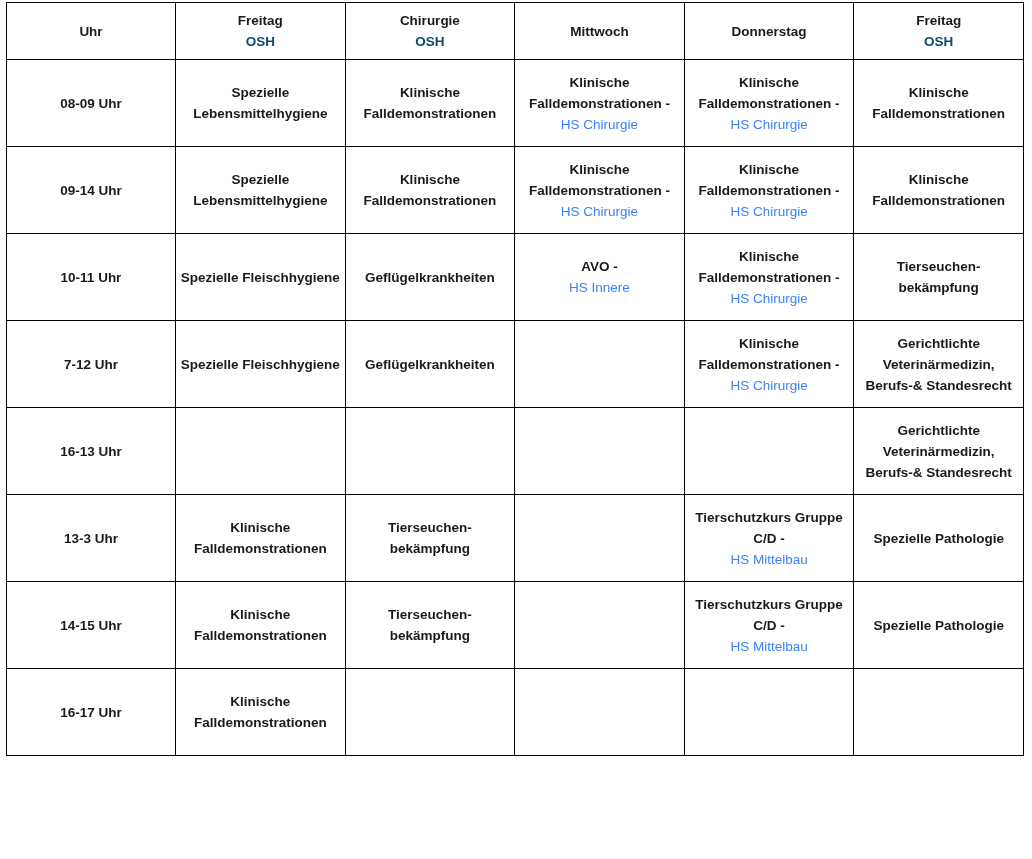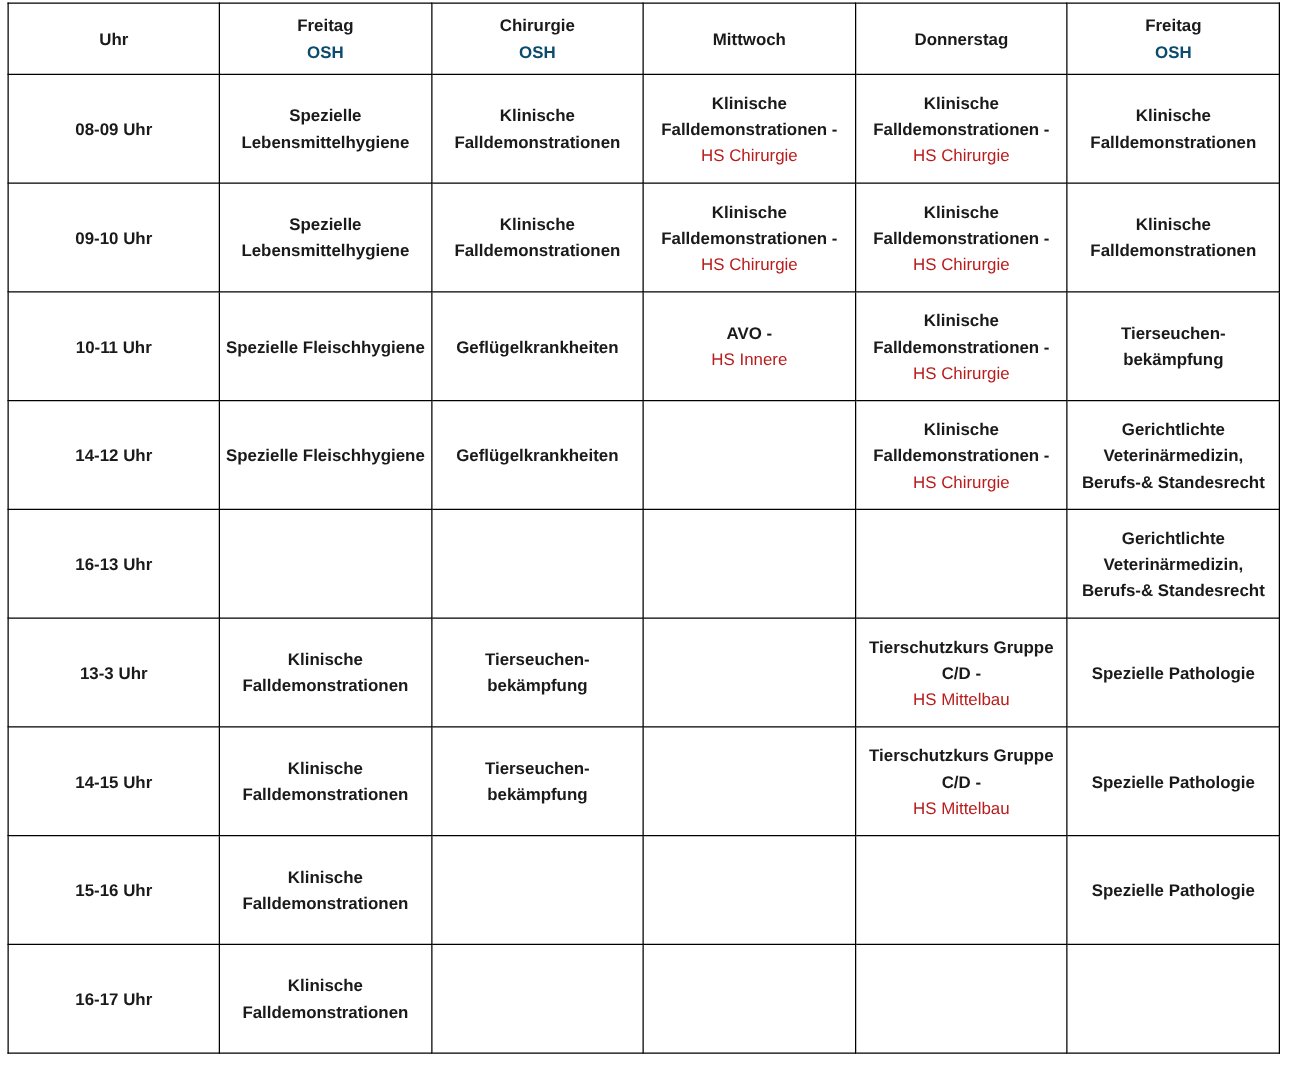--- a/index.html
+++ b/index.html
@@ -8,21 +8,21 @@
   table.schedule { position:absolute; left:6px; top:2px; border-collapse:collapse;
                    table-layout:fixed; width:1017px; }
   table.schedule td, table.schedule th {
     border:1.5px solid #000; text-align:center; vertical-align:middle;
     padding:0 4px; font-size:13.5px; line-height:21px; font-weight:bold;
   }
   table.schedule th { height:56px; }
   table.schedule td { height:86px; }
   .osh { color:#0c4a6e; display:block; }
   .day { display:block; }
-  .room { font-weight:normal; color:#b91c1c; display:block; }
+  .room { font-weight:normal; color:#3b82f6; display:block; }
   .subject { display:block; }
   col.c0 { width:169px; } col.cd { width:169.6px; }
 </style>
 </head>
 <body>
 
 <table class="schedule">
   <colgroup>
     <col class="c0">
       <col class="cd">
@@ -69,21 +69,21 @@
         </td>
         <td>
           <span class="subject">Klinische Falldemonstrationen -</span>
           <span class="room">HS Chirurgie</span>
         </td>
         <td>
           <span class="subject">Klinische Falldemonstrationen</span>
         </td>
       </tr>
       <tr>
-        <td><span>09-10 Uhr</span></td>
+        <td><span>09-14 Uhr</span></td>
         <td>
           <span class="subject">Spezielle Lebensmittelhygiene</span>
         </td>
         <td>
           <span class="subject">Klinische Falldemonstrationen</span>
         </td>
         <td>
           <span class="subject">Klinische Falldemonstrationen -</span>
           <span class="room">HS Chirurgie</span>
         </td>
@@ -109,21 +109,21 @@
         </td>
         <td>
           <span class="subject">Klinische Falldemonstrationen -</span>
           <span class="room">HS Chirurgie</span>
         </td>
         <td>
           <span class="subject">Tierseuchen-bekämpfung</span>
         </td>
       </tr>
       <tr>
-        <td><span>14-12 Uhr</span></td>
+        <td><span>7-12 Uhr</span></td>
         <td>
           <span class="subject">Spezielle Fleischhygiene</span>
         </td>
         <td>
           <span class="subject">Geflügelkrankheiten</span>
         </td>
         <td>
           <span class="subject"></span>
         </td>
         <td>
@@ -178,38 +178,20 @@
         </td>
         <td>
           <span class="subject">Tierseuchen-bekämpfung</span>
         </td>
         <td>
           <span class="subject"></span>
         </td>
         <td>
           <span class="subject">Tierschutzkurs Gruppe C/D -</span>
           <span class="room">HS Mittelbau</span>
-        </td>
-        <td>
-          <span class="subject">Spezielle Pathologie</span>
-        </td>
-      </tr>
-      <tr>
-        <td><span>15-16 Uhr</span></td>
-        <td>
-          <span class="subject">Klinische Falldemonstrationen</span>
-        </td>
-        <td>
-          <span class="subject"></span>
-        </td>
-        <td>
-          <span class="subject"></span>
-        </td>
-        <td>
-          <span class="subject"></span>
         </td>
         <td>
           <span class="subject">Spezielle Pathologie</span>
         </td>
       </tr>
       <tr>
         <td><span>16-17 Uhr</span></td>
         <td>
           <span class="subject">Klinische Falldemonstrationen</span>
         </td>

